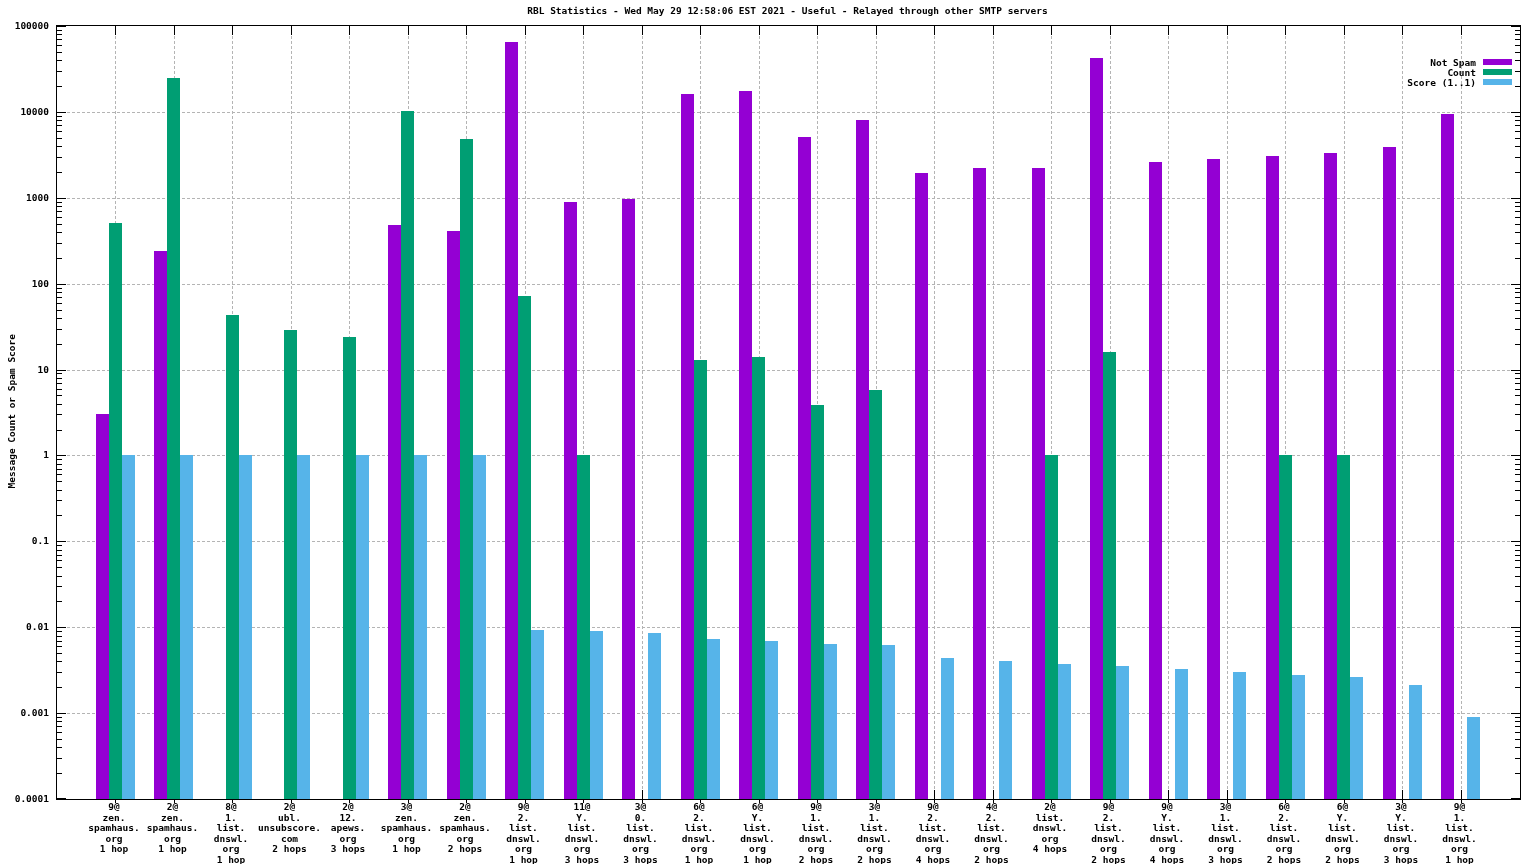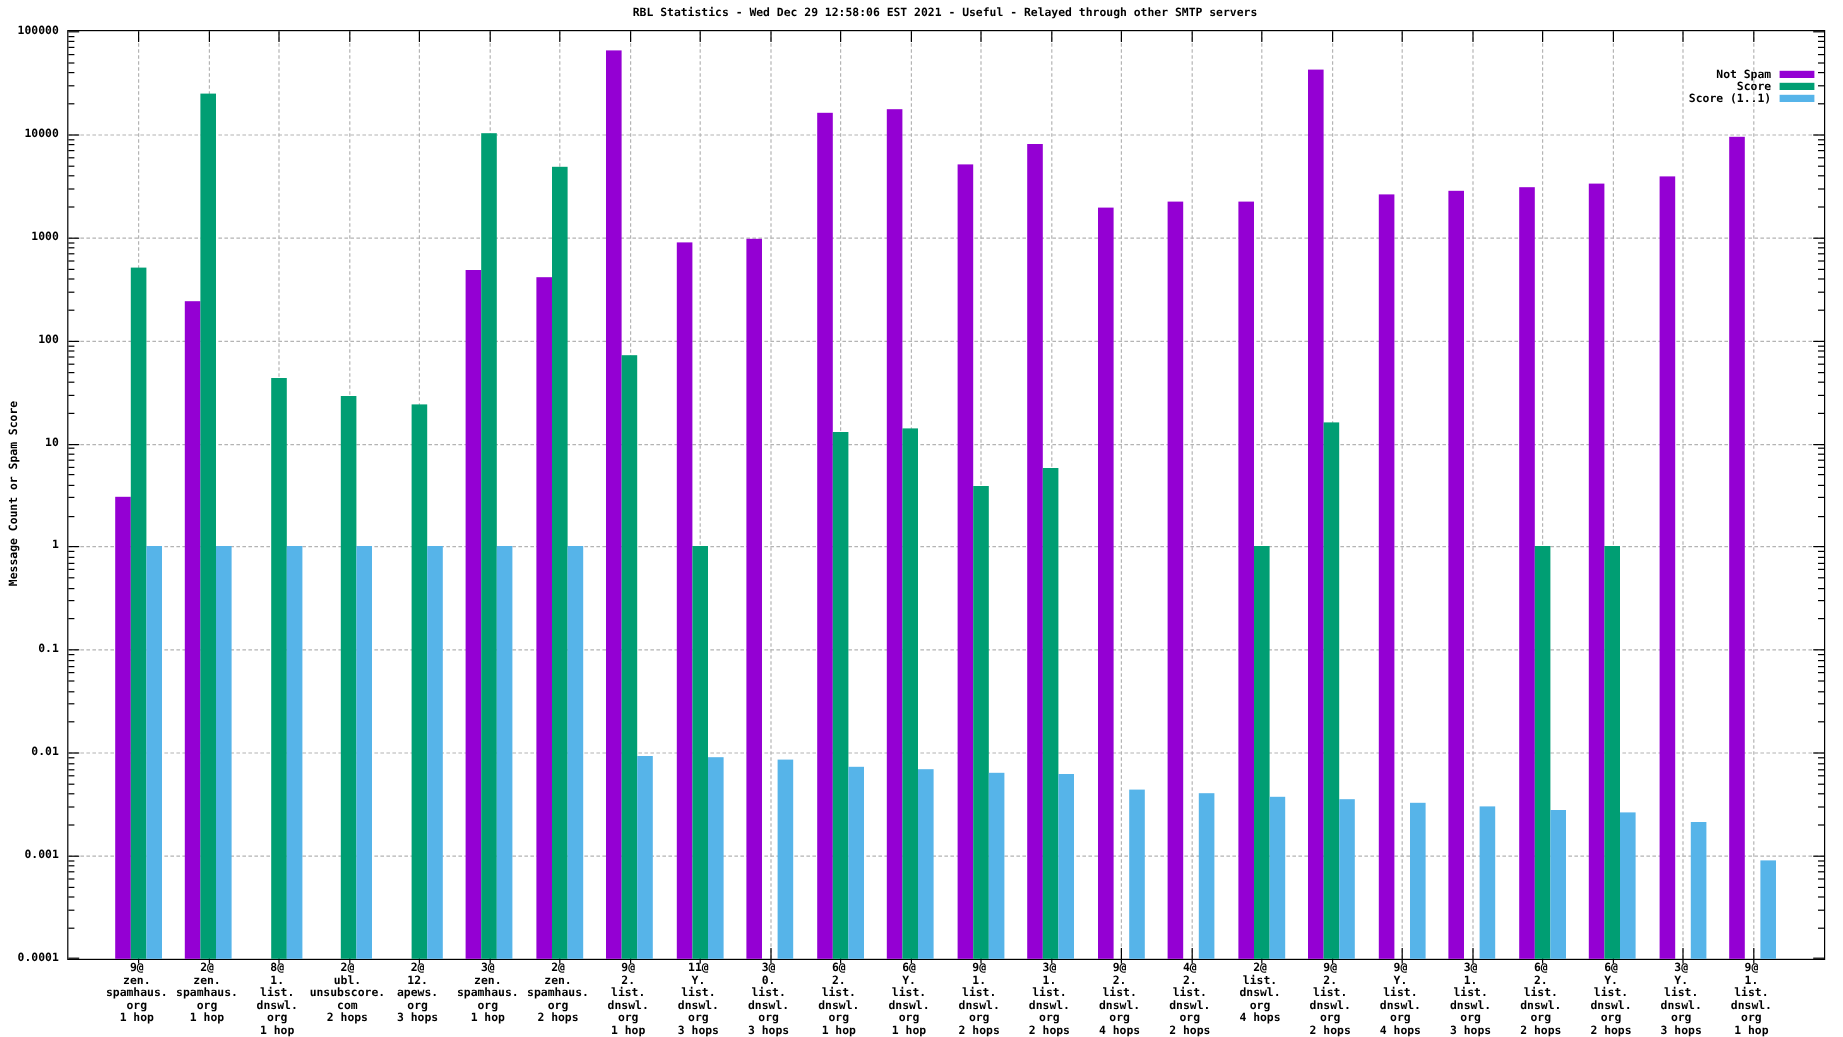--- a/index.html
+++ b/index.html
@@ -43,34 +43,34 @@
   }
   #legend{position:absolute;top:31px;right:8px;}
   .lrow{display:flex;align-items:center;justify-content:flex-end;height:10px;}
   .lrow .ltext{font-size:9.5px;font-weight:bold;white-space:pre;}
   .lrow .lswatch{width:29px;height:6px;margin-left:7px;}
 </style>
 </head>
 <body>
 
 <div id="canvas">
-  <div class="title">RBL Statistics - Wed Dec 29 12:58:06 EST 2021 - Useful - Relayed through other SMTP servers</div>
+  <div class="title">RBL Statistics - Wed May 29 12:58:06 EST 2021 - Useful - Relayed through other SMTP servers</div>
 
   <div class="yaxis-title">
     <span>Message Count or Spam Score</span>
   </div>
 
   <div id="plot">
     <div id="legend">
       <div class="lrow">
         <span class="ltext">Not Spam</span>
         <span class="lswatch" id="sw0" style="background: rgb(148, 0, 211);"></span>
       </div>
       <div class="lrow">
-        <span class="ltext">Score</span>
+        <span class="ltext">Count</span>
         <span class="lswatch" id="sw1" style="background: rgb(0, 158, 115);"></span>
       </div>
       <div class="lrow">
         <span class="ltext">Score (1..1)</span>
         <span class="lswatch" id="sw2" style="background: rgb(86, 180, 233);"></span>
       </div>
     </div>
   <div class="ytick" style="top: 0px;"></div>
       <div class="ytick-r" style="top: 0px;"></div>
       <div class="yminor" style="top: 60px;"></div>

